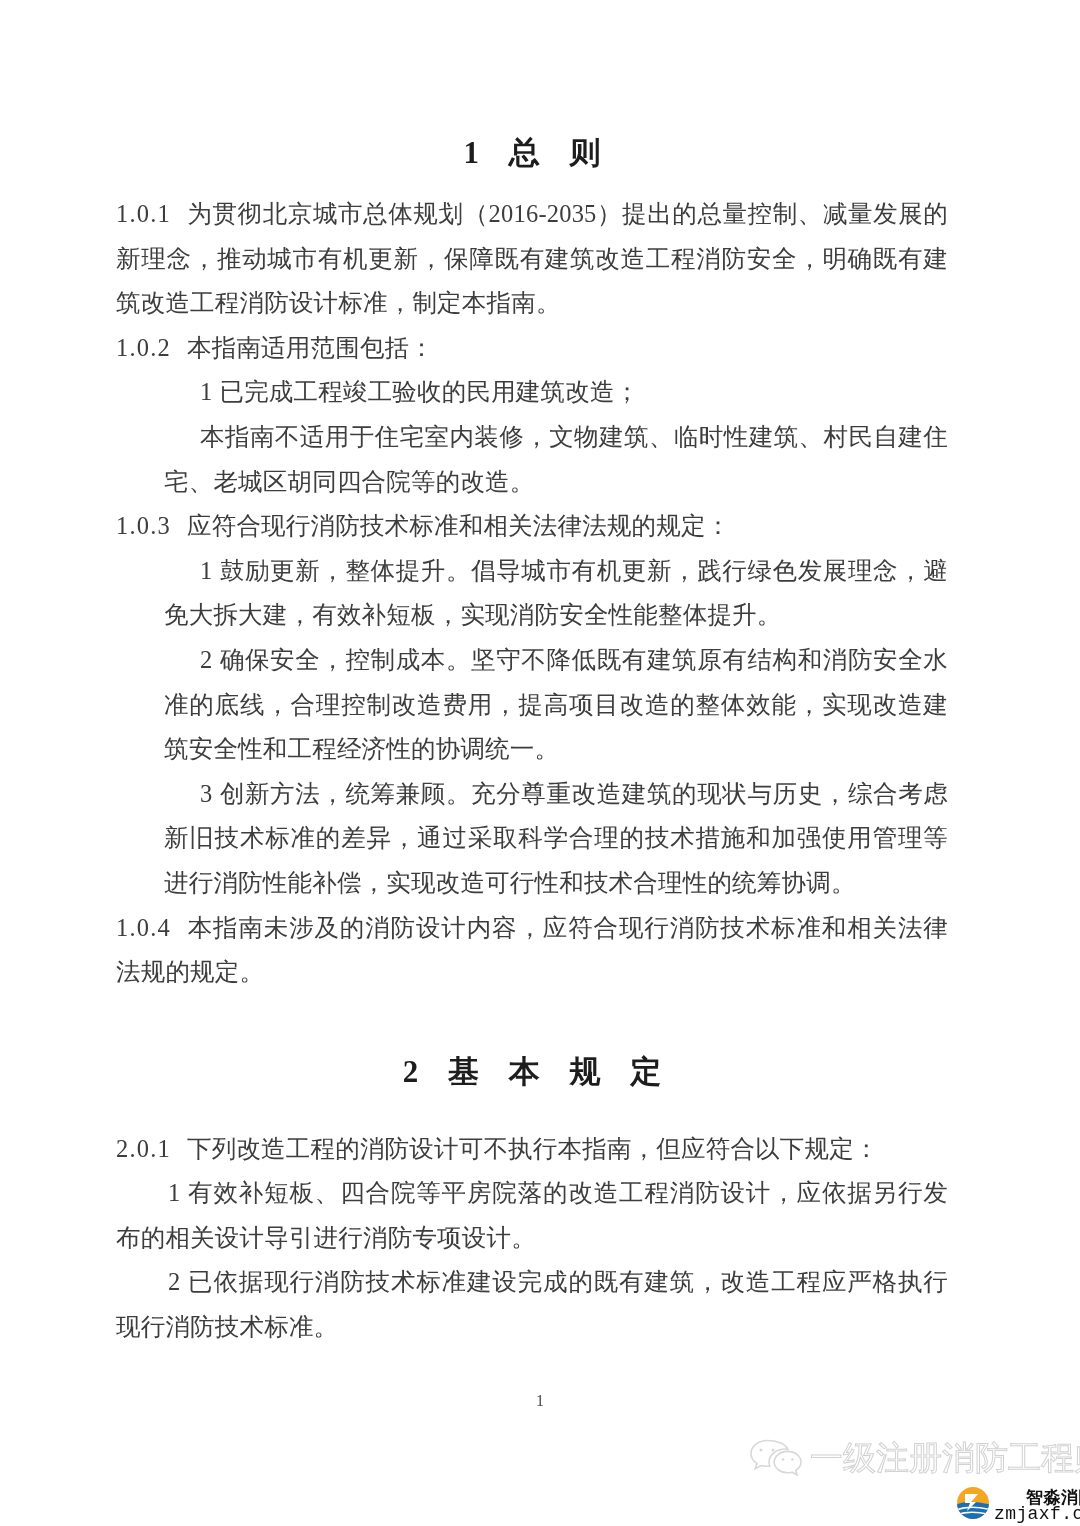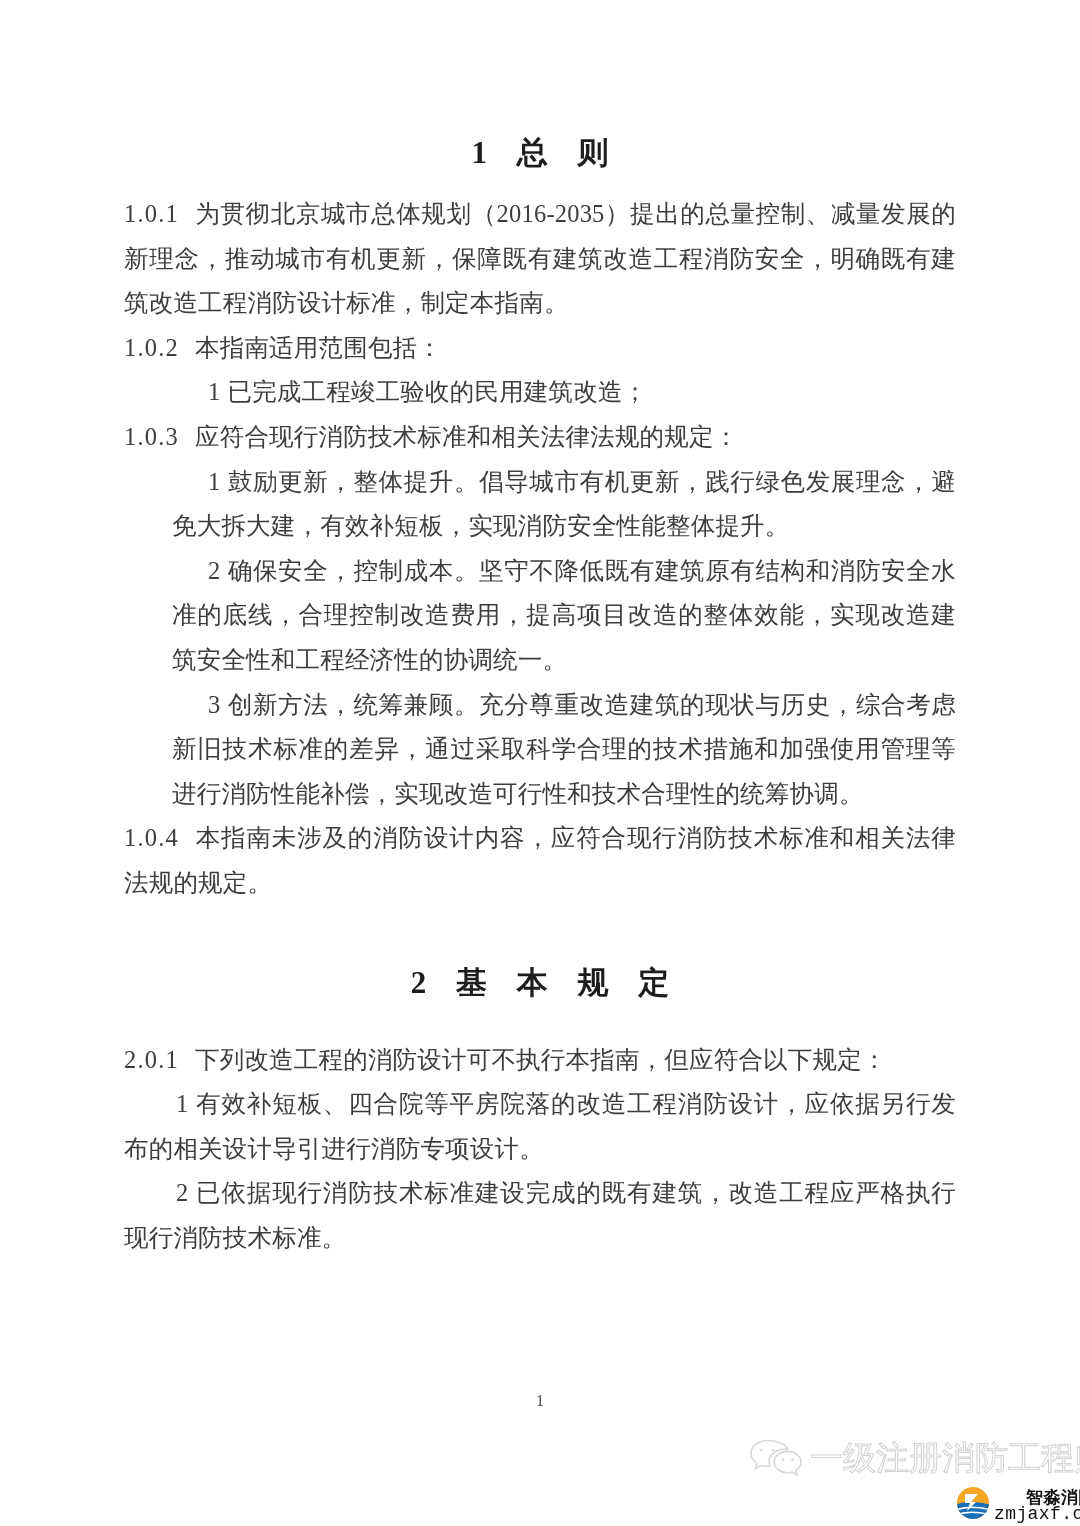--- a/index.html
+++ b/index.html
@@ -17,21 +17,21 @@
   }
 
   .page {
     position: absolute;
     inset: 0;
     background: #ffffff;
   }
 
   .content {
     position: absolute;
-    left: 124px;
+    left: 116px;
     top: 0;
     width: 832px;
   }
 
   
   .chapter-title {
     text-align: center;
     font-size: 31px;
     font-weight: bold;
     letter-spacing: 11px;
@@ -166,20 +166,21 @@
     <p class="para hang">
       <span class="clause-no">1.0.2</span><span>本指南适用范围包括：</span>
     </p>
 
     <p class="para indent1">
       <span class="item-no">1</span><span>已完成工程竣工验收的民用建筑改造；</span>
     </p>
 
 
 
+    <p class="para indent1">本指南不适用于住宅室内装修，文物建筑、临时性建筑、村民自建住宅、老城区胡同四合院等的改造。</p>
 
     <p class="para hang">
       <span class="clause-no">1.0.3</span><span>应符合现行消防技术标准和相关法律法规的规定：</span>
     </p>
 
     <p class="para indent1">
       <span class="item-no">1</span><span>鼓励更新，整体提升。倡导城市有机更新，践行绿色发展理念，避免大拆大建，有效补短板，实现消防安全性能整体提升。</span>
     </p>
 
     <p class="para indent1">

